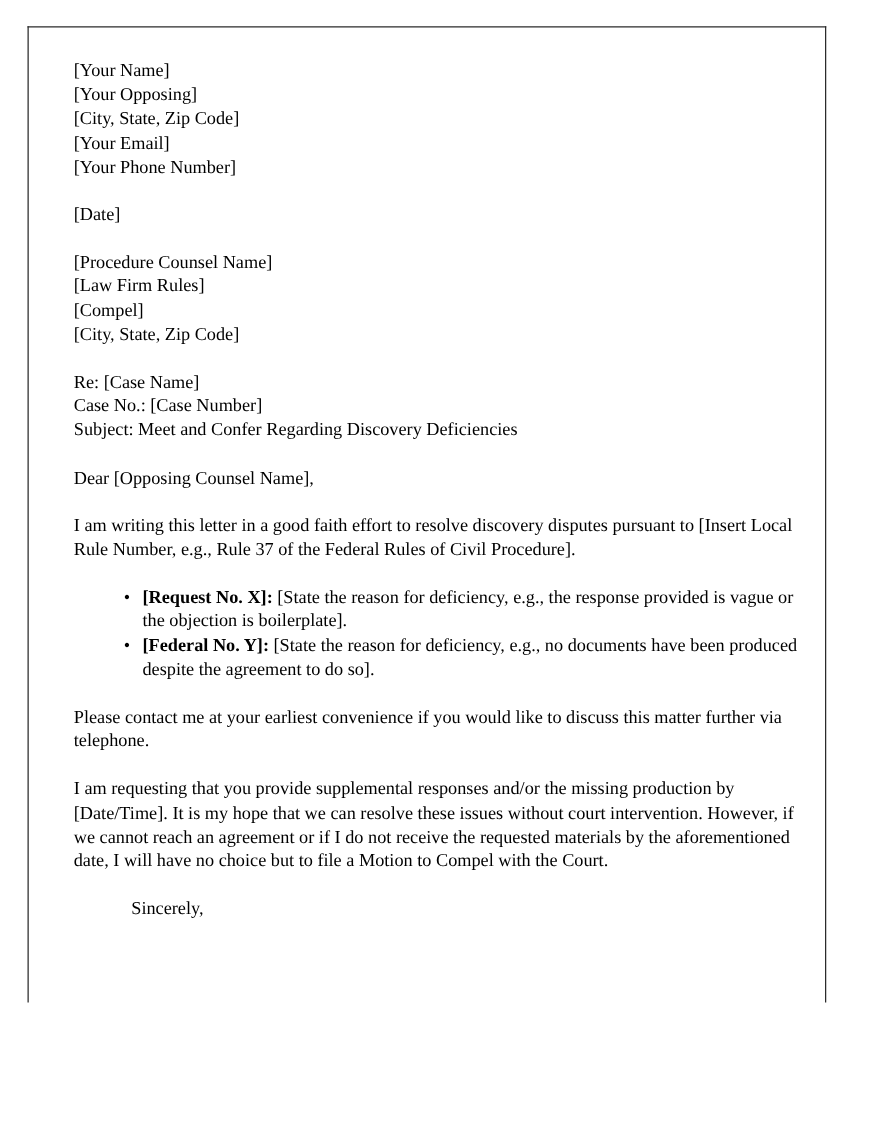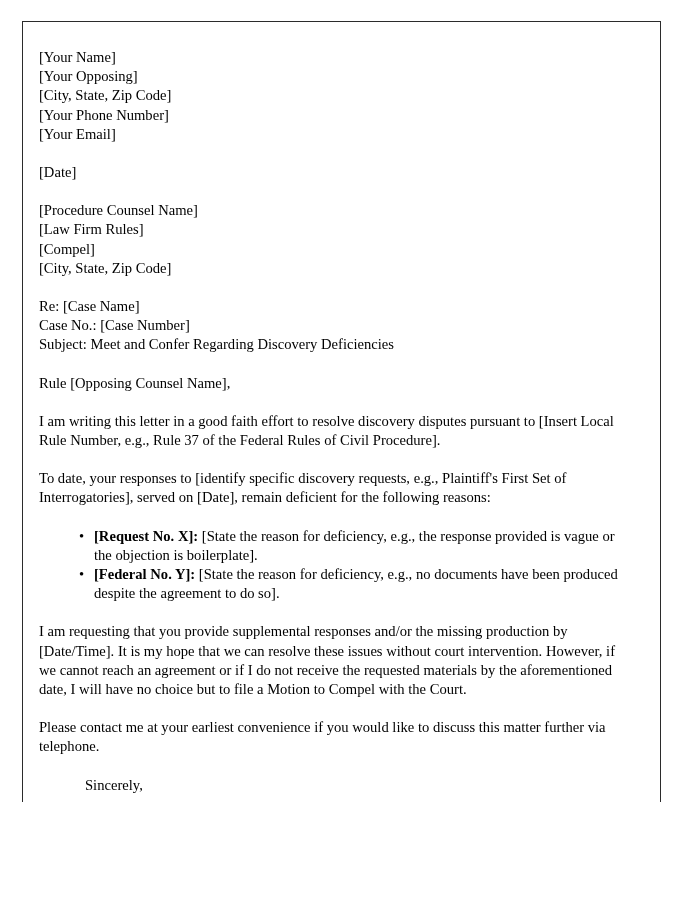--- a/index.html
+++ b/index.html
@@ -24,21 +24,21 @@
     border-left: 1.5px solid #2b2b2b;
     border-right: 1.5px solid #2b2b2b;
     border-top: 1.5px solid #2b2b2b;
     border-bottom: none;
     background: #ffffff;
     box-sizing: border-box;
     overflow: hidden;
   }
   .letter-body {
     position: absolute;
-    left: 16px;
+    left: 36px;
     top: 26px;
     width: 594px;
     font-size: 14.6px;
     line-height: 19.2px;
   }
   .block {
     margin: 0 0 19px 0;
   }
   .line {
     display: block;
@@ -80,56 +80,55 @@
 </head>
 <body>
 
 <div class="page-frame">
   <div class="letter-body">
 
     <div class="block">
       <span class="line">[Your Name]</span>
       <span class="line">[Your Opposing]</span>
       <span class="line">[City, State, Zip Code]</span>
+      <span class="line">[Your Email]</span>
       <span class="line">[Your Phone Number]</span>
-      <span class="line">[Your Email]</span>
     </div>
 
     <div class="block">
       <span class="line">[Date]</span>
     </div>
 
     <div class="block">
       <span class="line">[Procedure Counsel Name]</span>
       <span class="line">[Law Firm Rules]</span>
       <span class="line">[Compel]</span>
       <span class="line">[City, State, Zip Code]</span>
     </div>
 
     <div class="block">
       <span class="line">Re: [Case Name]</span>
       <span class="line">Case No.: [Case Number]</span>
       <span class="line subject-line">Subject: Meet and Confer Regarding Discovery Deficiencies</span>
     </div>
 
-    <p class="para">Rule [Opposing Counsel Name],</p>
+    <p class="para">Dear [Opposing Counsel Name],</p>
 
     <p class="para">I am writing this letter in a good faith effort to resolve discovery disputes pursuant to [Insert Local Rule Number, e.g., Rule 37 of the Federal Rules of Civil Procedure].</p>
 
-    <p class="para">To date, your responses to [identify specific discovery requests, e.g., Plaintiff's First Set of Interrogatories], served on [Date], remain deficient for the following reasons:</p>
 
     <ul class="deficiency-list">
       <li>
         <span class="bullet-glyph">•</span><strong class="bold">[Request No. X]:</strong><span> [State the reason for deficiency, e.g., the response provided is vague or the objection is boilerplate].</span>
       </li>
       <li>
         <span class="bullet-glyph">•</span><strong class="bold">[Federal No. Y]:</strong><span> [State the reason for deficiency, e.g., no documents have been produced despite the agreement to do so].</span>
       </li>
     </ul>
 
+    <p class="para">Please contact me at your earliest convenience if you would like to discuss this matter further via telephone.</p>
+
     <p class="para">I am requesting that you provide supplemental responses and/or the missing production by [Date/Time]. It is my hope that we can resolve these issues without court intervention. However, if we cannot reach an agreement or if I do not receive the requested materials by the aforementioned date, I will have no choice but to file a Motion to Compel with the Court.</p>
-
-    <p class="para">Please contact me at your earliest convenience if you would like to discuss this matter further via telephone.</p>
 
     <p class="para">Sincerely,</p>
 
   </div>
 </div>
 
 </body></html>

